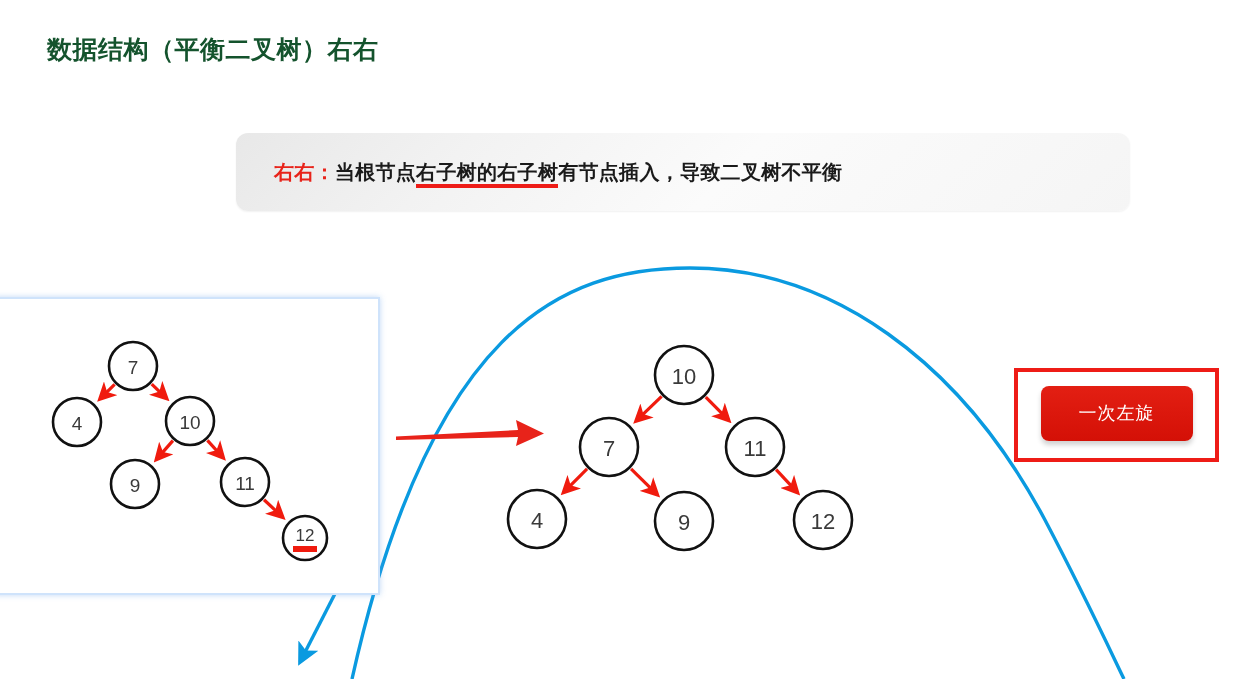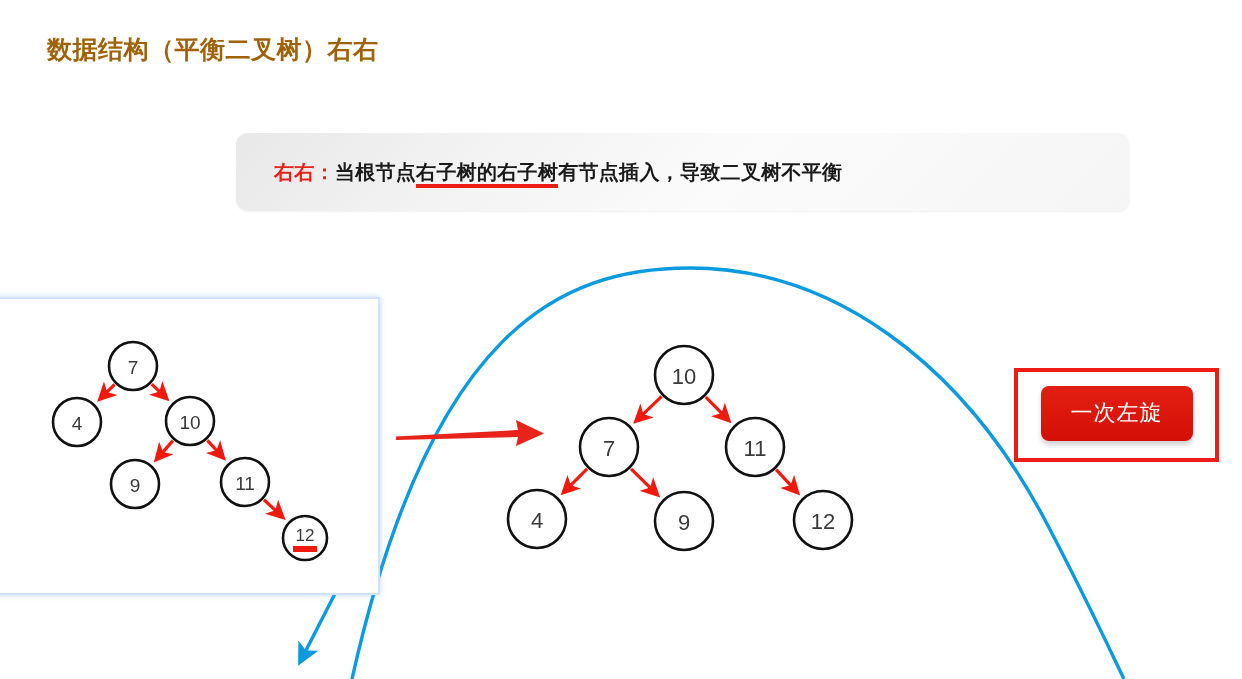--- a/index.html
+++ b/index.html
@@ -15,21 +15,21 @@
     font-family: "Liberation Sans", "DejaVu Sans", sans-serif;
   }
 
   
   #page-title {
     position: absolute;
     left: 47px;
     top: 33px;
     font-size: 25px;
     font-weight: bold;
-    color: #a16207;
+    color: #14532d;
     letter-spacing: 0.5px;
     white-space: nowrap;
   }
 
   
   #definition-banner {
     position: absolute;
     left: 236px;
     top: 133px;
     width: 894px;
@@ -136,21 +136,21 @@
     align-items: center;
     justify-content: center;
   }
   #rotate-action-button {
     width: 152px;
     height: 55px;
     border-radius: 8px;
     background: linear-gradient(180deg, #e31f13 0%, #d41006 100%);
     box-shadow: 0 4px 5px rgba(0,0,0,0.18);
     color: #ffffff;
-    font-size: 22px;
+    font-size: 18px;
     font-weight: normal;
     display: flex;
     align-items: center;
     justify-content: center;
     letter-spacing: 1px;
     border: none;
     cursor: pointer;
     font-family: "Liberation Sans", "DejaVu Sans", sans-serif;
     margin-top: -4px;
   }

